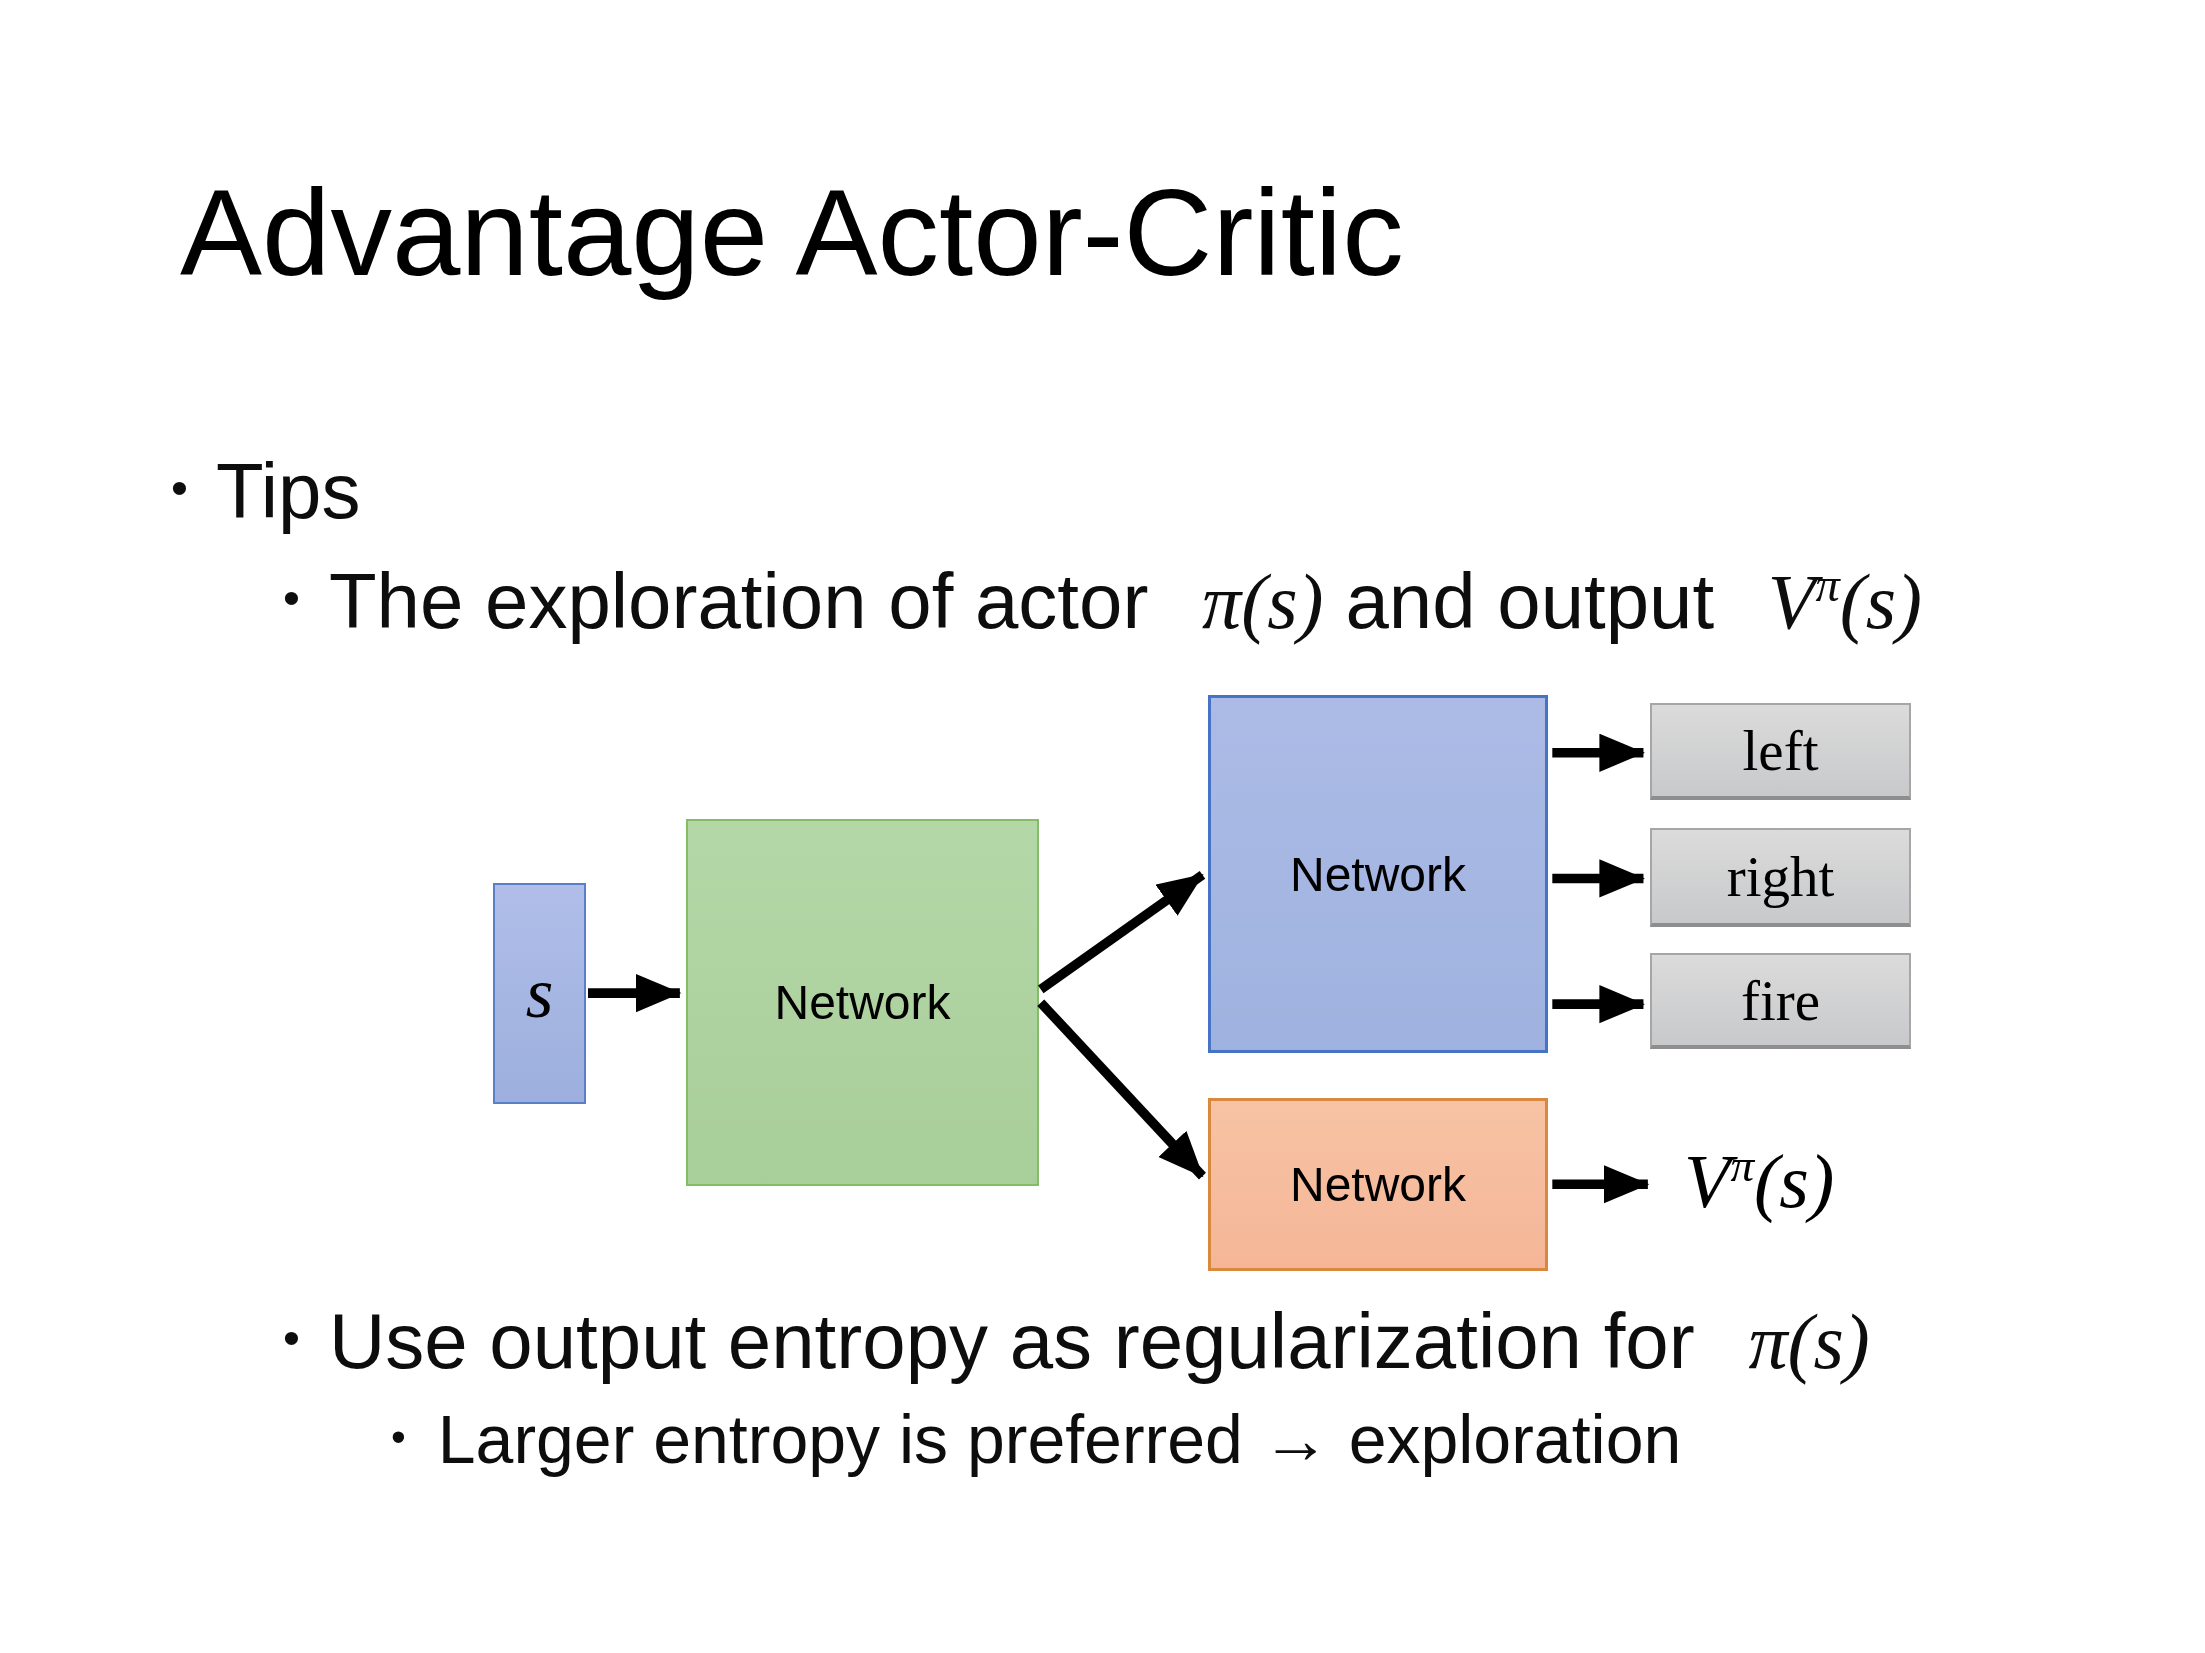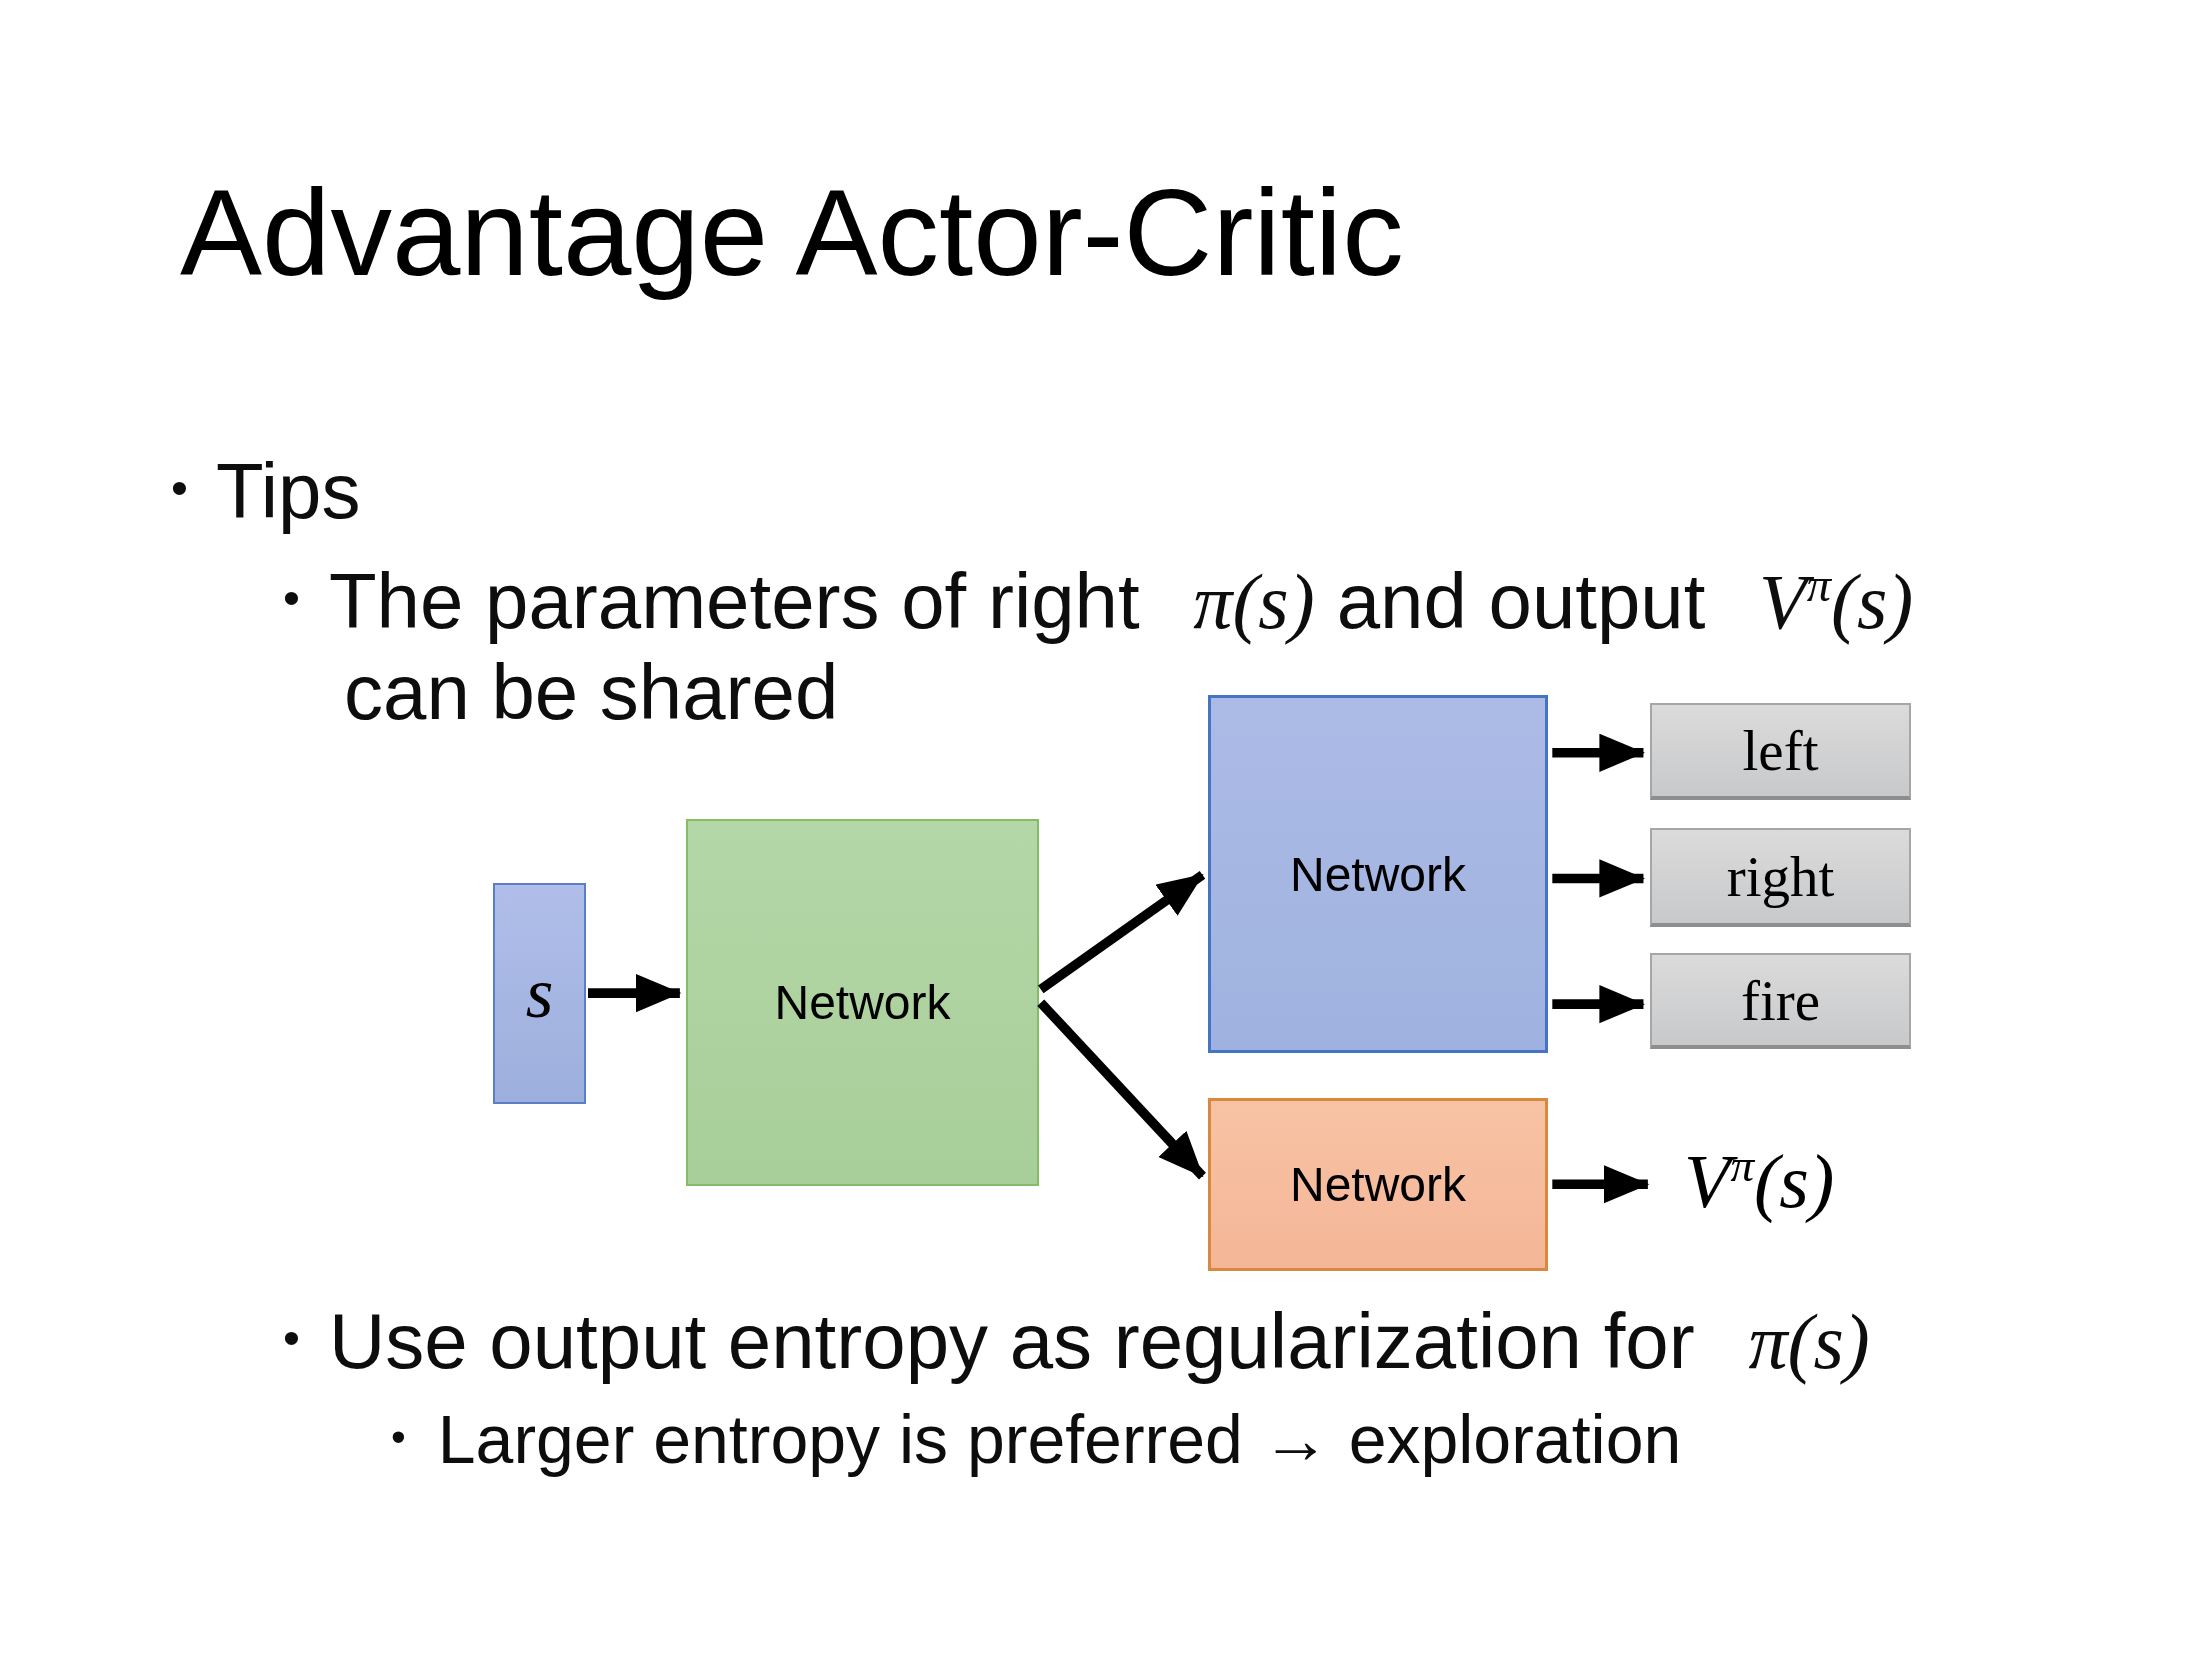--- a/index.html
+++ b/index.html
@@ -106,24 +106,23 @@
 
   <div class="abs title">Advantage Actor-Critic</div>
 
   <div class="abs row row-tips lvl1">
     <span class="bullet-glyph">•</span>
     <span>Tips</span>
   </div>
 
   <div class="abs row row-shared lvl2">
     <span class="bullet-glyph">•</span>
-    <span><span>The parameters of right </span><span class="math">π(s)</span><span class="gap-left">and output </span><span class="math"><span>V</span><sup>π</sup><span>(s)</span></span></span>
+    <span><span>The exploration of actor </span><span class="math">π(s)</span><span class="gap-left">and output </span><span class="math"><span>V</span><sup>π</sup><span>(s)</span></span></span>
   </div>
 
-  <div class="abs lvl2 line-shared2">can be shared</div>
 
   <div class="dbox state-box">
     <span>s</span>
   </div>
 
   <div class="dbox shared-box">
     <span class="net-label">Network</span>
   </div>
 
   <div class="dbox actor-box">

